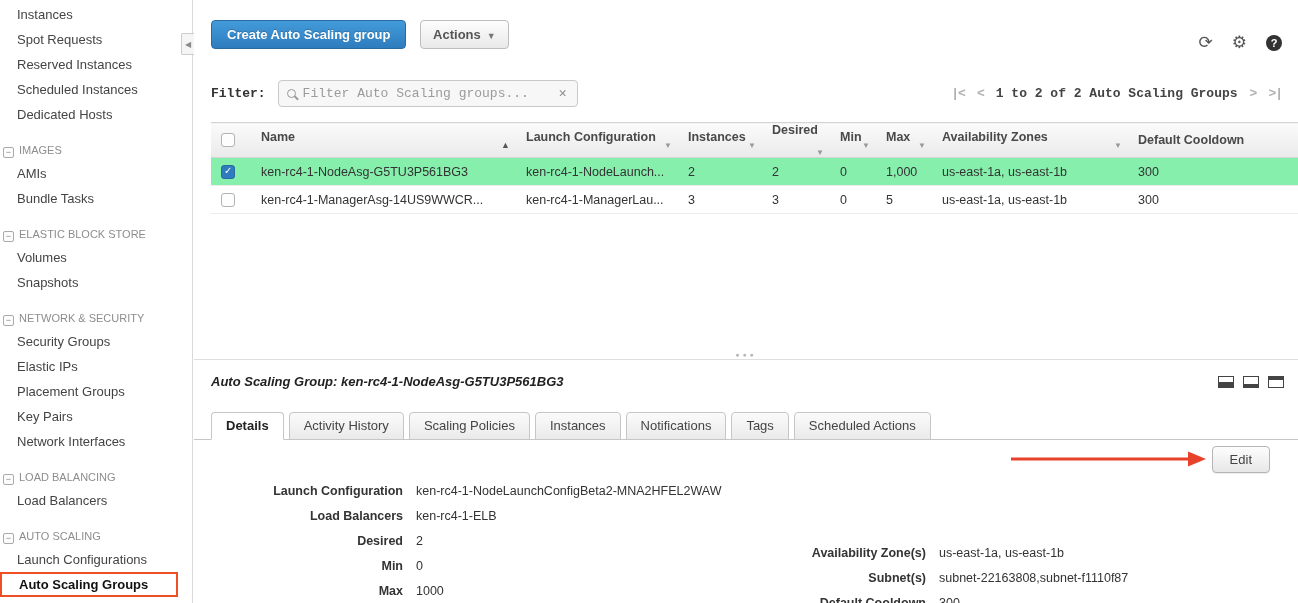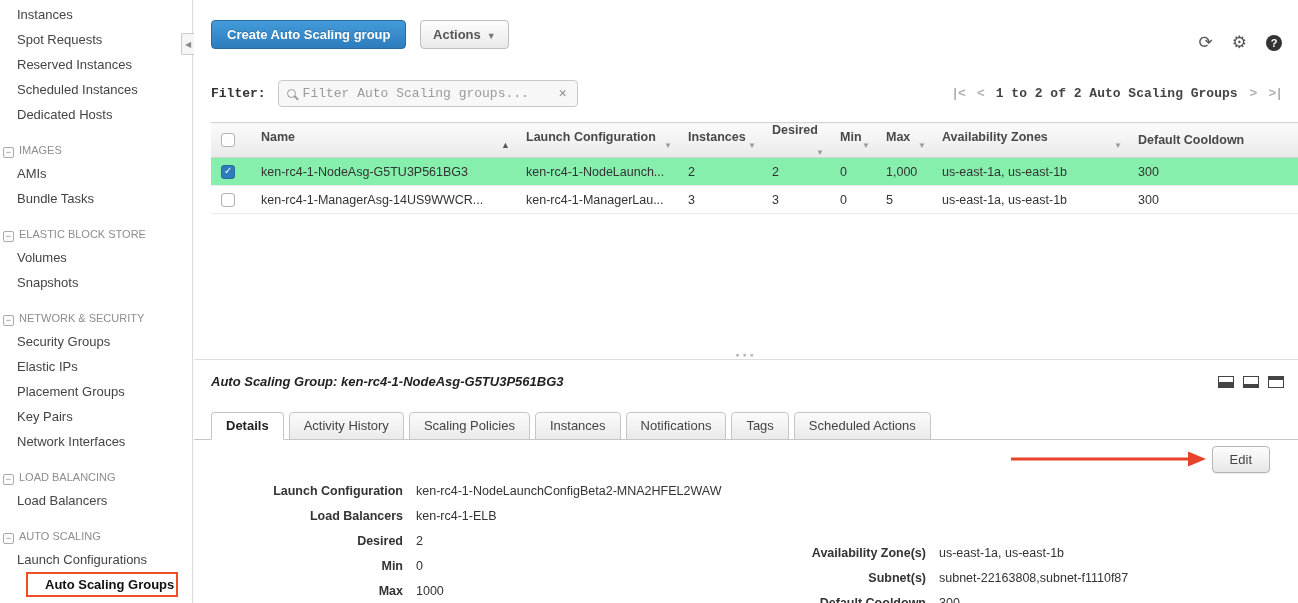--- a/index.html
+++ b/index.html
@@ -11,21 +11,21 @@
     border-right:1px solid #d9d9d9; padding-top:2px; overflow:hidden; }
   .side-list li { list-style:none; height:25px; line-height:25px; padding-left:17px;
     color:#444; cursor:pointer; white-space:nowrap; }
   .side-section { margin-top:12px; }
   .side-header { height:22px; line-height:22px; font-size:11px; color:#8d8d8d;
     padding-left:3px; white-space:nowrap; cursor:pointer; }
   .collapse-box { display:inline-block; width:11px; height:11px; border:1px solid #aaa;
     border-radius:2px; line-height:9px; text-align:center; font-size:9px; color:#888;
     margin-right:5px; vertical-align:-1px; background:#fcfcfc; }
   li.annotated { font-weight:bold; color:#111; border:2px solid #ef4f23; height:25px;
-    line-height:21px; margin-right:14px;margin-left:26px; }
+    line-height:21px; margin-right:14px; }
   .collapse-tab { position:absolute; left:181px; top:33px; width:13px; height:22px;
     border:1px solid #ccc; border-right:none; background:#f5f5f5; color:#8a8a8a;
     font-size:8px; text-align:center; line-height:22px; cursor:pointer; z-index:5; border-radius:2px 0 0 2px; }
 
   
   .main { position:absolute; left:194px; top:0; right:0; bottom:0; overflow:hidden; }
 
   .toolbar { position:relative; padding:20px 16px 0 17px; height:52px; }
   .btn-primary { display:inline-block; padding:6px 15px; font-size:13px; font-weight:bold;
     color:#fff; background:linear-gradient(#439bda,#2e7cbe); border:1px solid #2a6b9f;

